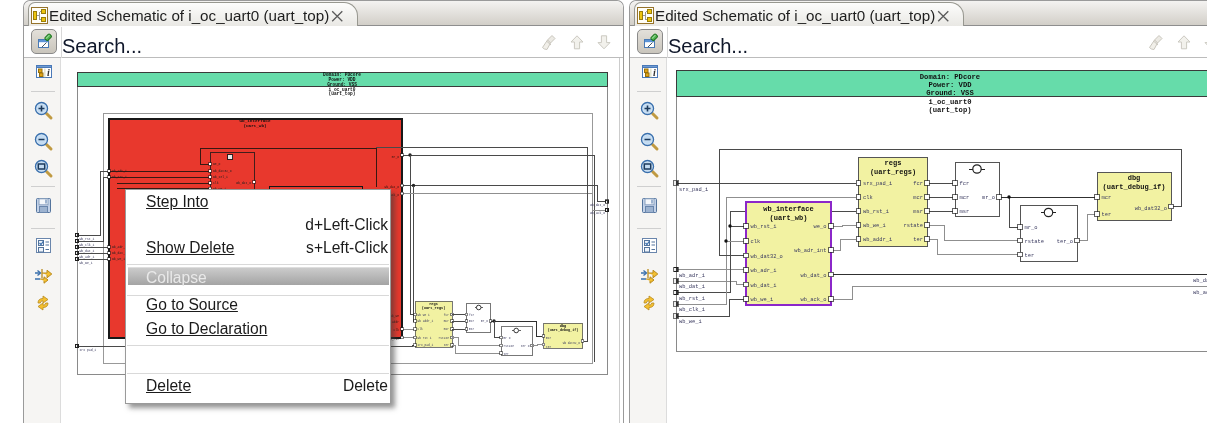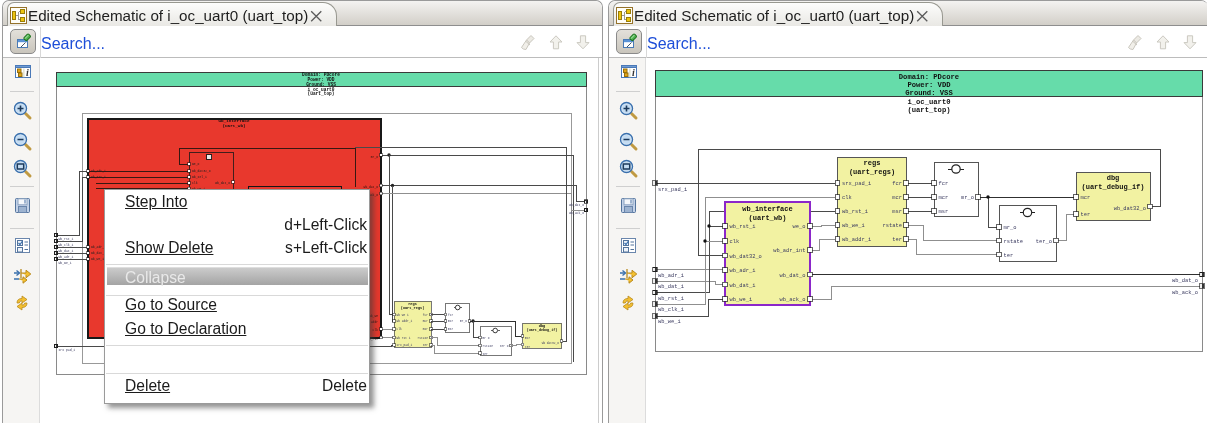--- a/index.html
+++ b/index.html
@@ -1,31 +1,31 @@
 <!DOCTYPE html>
 <html><head><meta charset="utf-8"><style>
 * { margin:0; padding:0; box-sizing:border-box; }
 html,body { width:1207px; height:423px; overflow:hidden; background:#fff;
   font-family:"Liberation Sans", sans-serif; }
 #root { position:relative; width:1207px; height:423px; background:#fff; }
 .panel { position:absolute; top:0; height:423px; background:#fff;
-  border:1px solid #9a9a9a; border-bottom:none; border-radius:7px 7px 0 0; overflow:hidden; }
+  border:1px solid #9a9a9a; border-bottom:none; border-radius:7px 7px 0 0; overflow:hidden;margin-left:21px; }
 .tabbar { position:absolute; left:0; top:0; height:25px;
   background:linear-gradient(#f4f3f1, #d2cfc8); border-bottom:1px solid #8e8e8e;
   border-radius:7px 7px 0 0; }
 .tab { position:absolute; left:4px; top:1px; height:24px;
   background:linear-gradient(#fdfdfc, #e9e8e4);
   border:1px solid #989890; border-bottom:none; border-radius:7px 14px 0 0; }
 .tabtext { position:absolute; left:20px; top:4px; font-size:15.2px; color:#1e1e1e; white-space:nowrap; }
 .searchrow { position:absolute; left:0; top:26px; height:31px; background:#fff;
   border-bottom:1px solid #bcbcbc; }
 .sbtn { position:absolute; left:7px; top:2px; width:26px; height:25px; border:1px solid #8a8a8a;
   border-radius:5px; background:linear-gradient(#e3e0da, #c9c5bc); }
 .sdiv { position:absolute; left:37px; top:0; width:1px; height:31px; background:#d8d8d8; }
-.stext { position:absolute; left:38px; top:7.5px; font-size:16px; color:#1d4ed8; }
+.stext { position:absolute; left:38px; top:7.5px; font-size:20px; color:#0f172a; }
 .toolbar { position:absolute; left:0; top:57px; width:37px; height:366px; background:#f6f5f3;
   border-right:1px solid #dcdcdc; }
 .schem { position:absolute; left:0; top:0; pointer-events:none; }
 .menu { position:absolute; left:101px; top:188px; width:266px; height:215px; background:#fff;
   border:1px solid #9a9a9a; box-shadow:4px 4px 5px rgba(60,60,60,0.55); z-index:10;
   font-size:15.6px; color:#1b1b1b; }
 .mi { position:absolute; left:20px; white-space:nowrap;text-decoration:underline; }
 .ma { position:absolute; right:2px; white-space:nowrap; }
 .msep { position:absolute; left:1px; right:1px; height:1px; background:#d9d9d9; }
 .hl { position:absolute; left:2px; right:1px; top:77px; height:18px;

